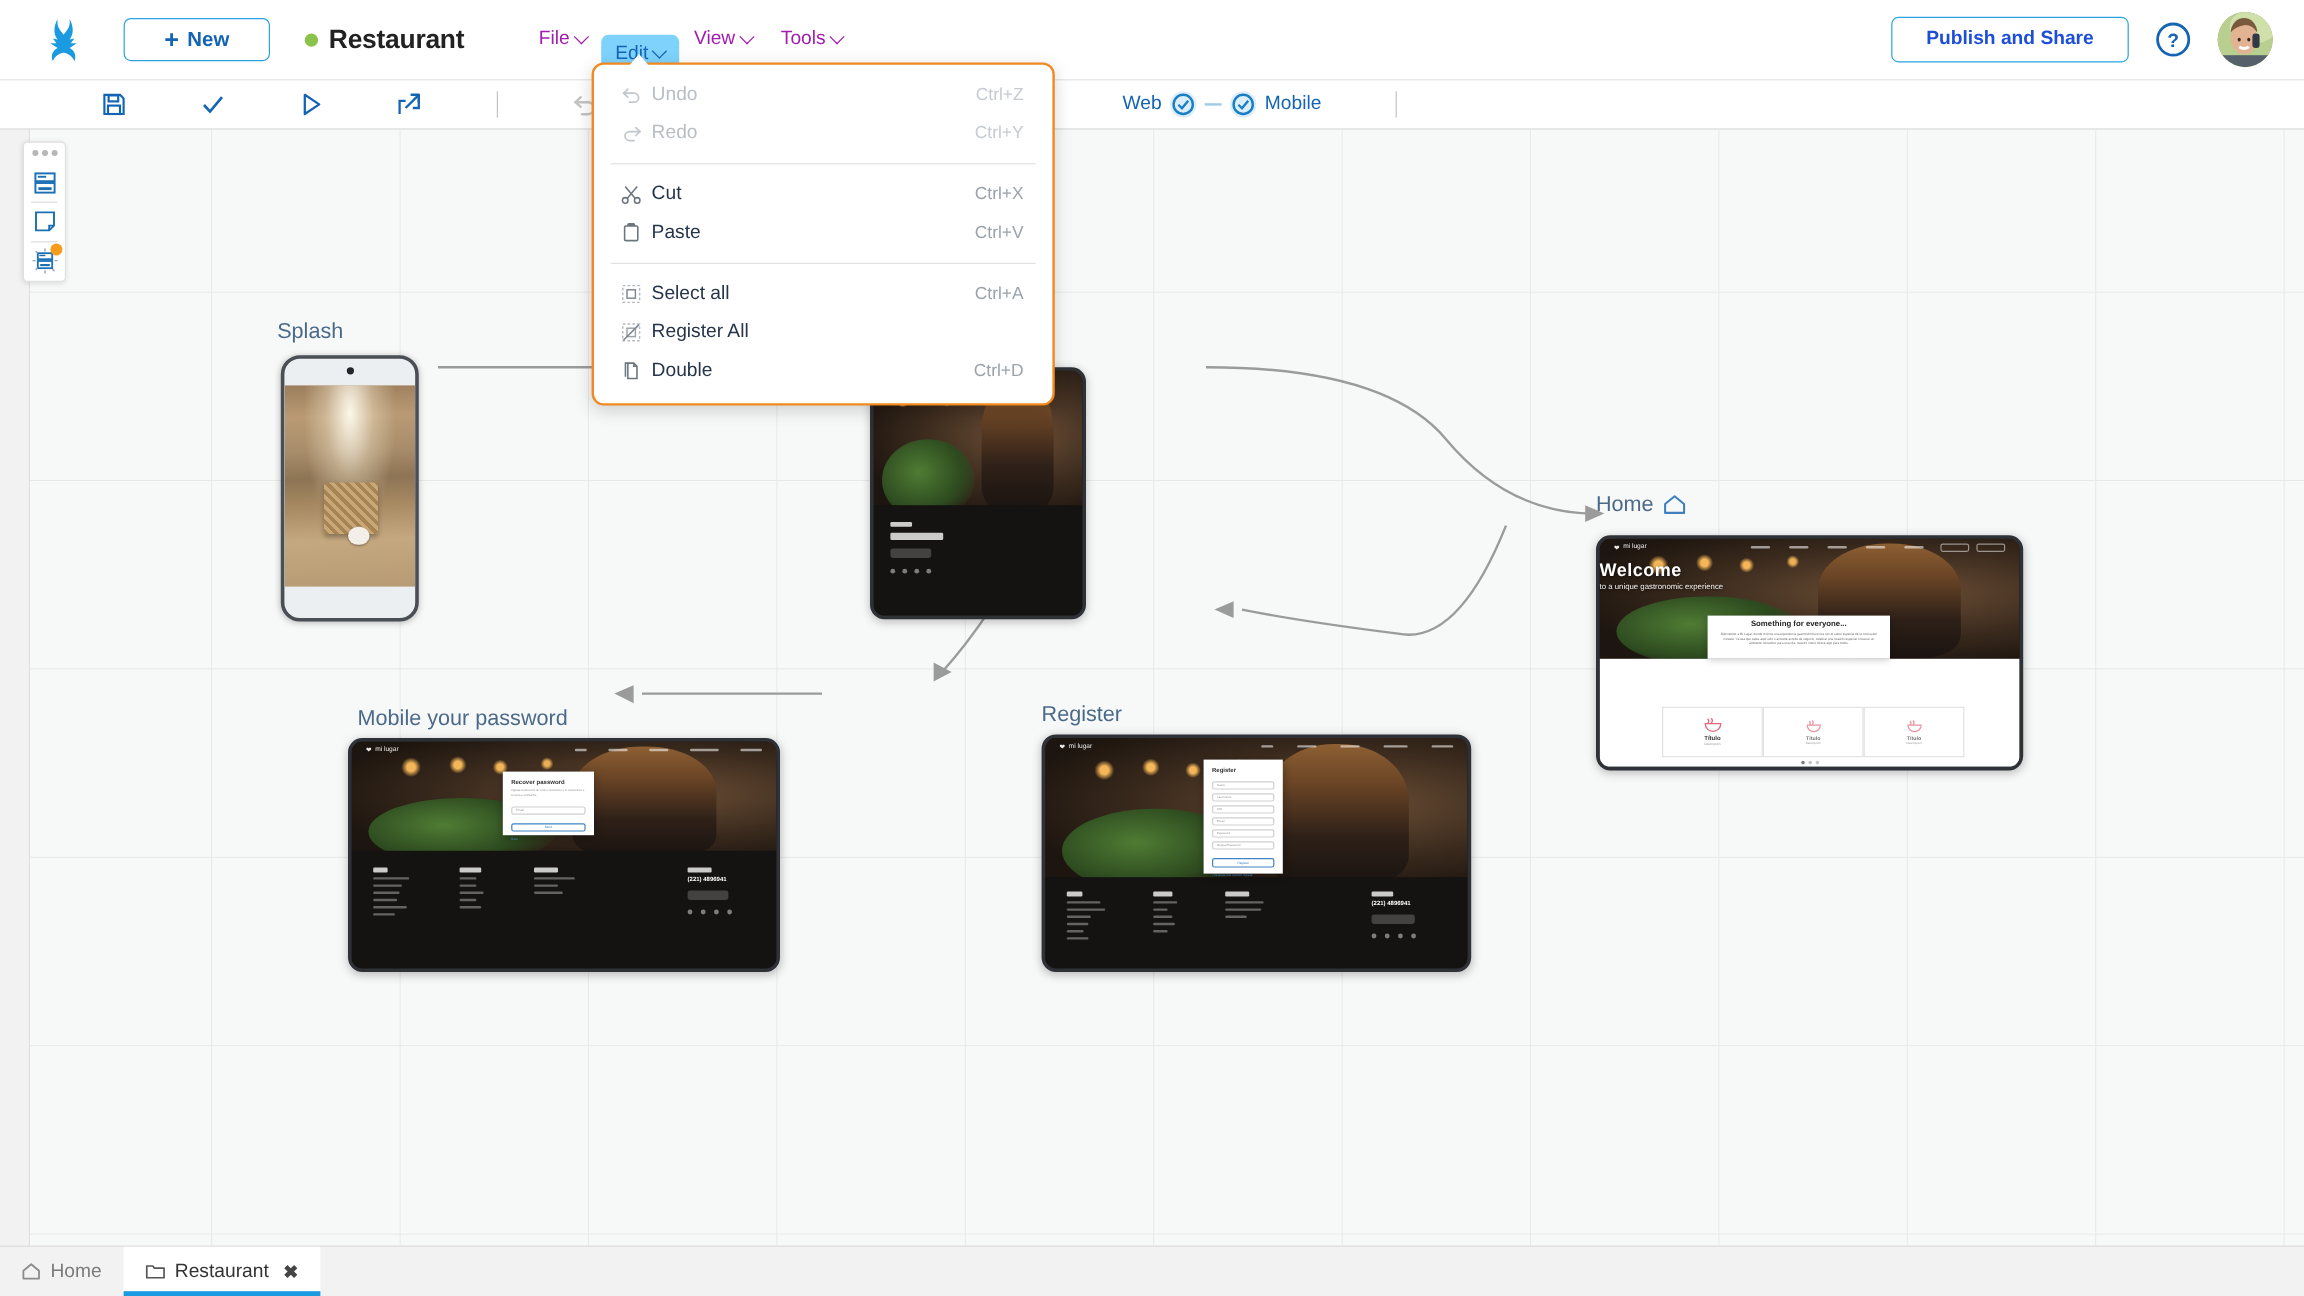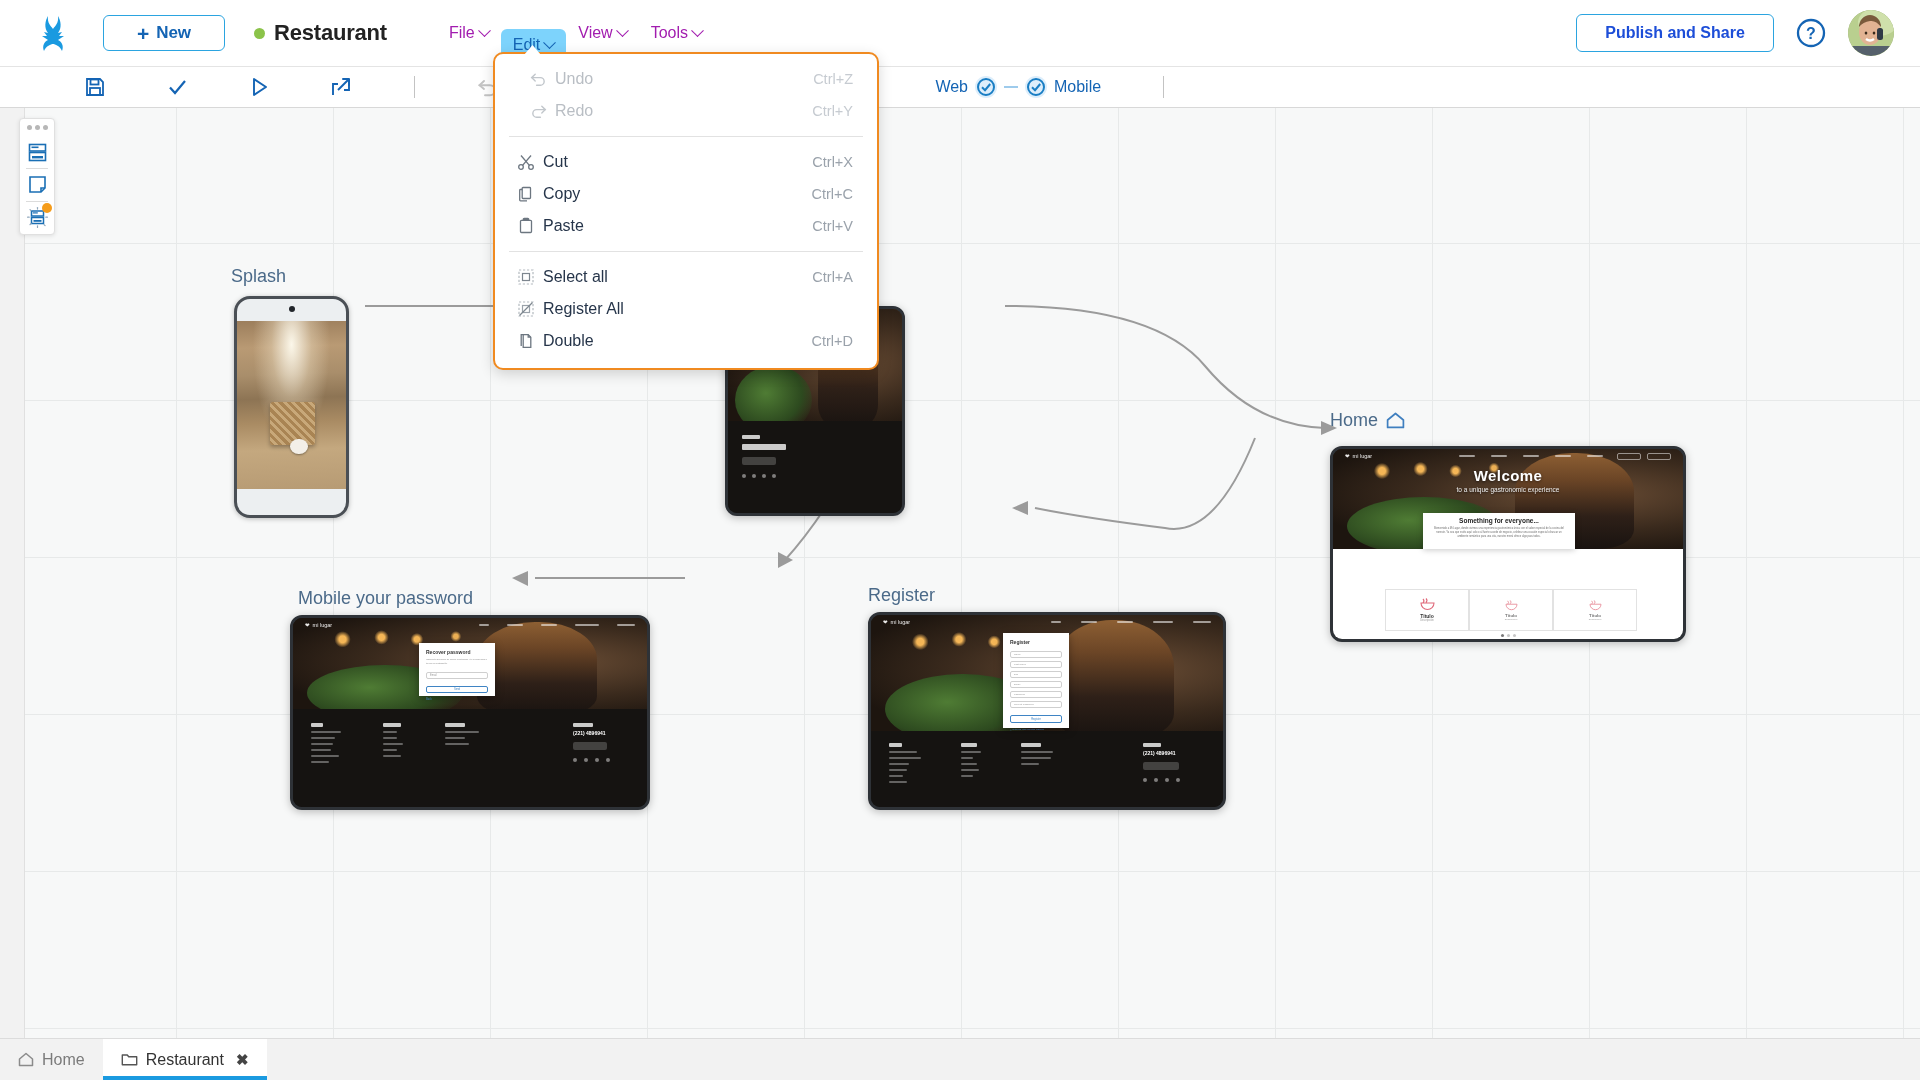--- a/index.html
+++ b/index.html
@@ -156,21 +156,21 @@
   .mock-navlink { background: rgba(255,255,255,.55); border-radius:1px; }
   .mock-navbtn { border:1px solid rgba(255,255,255,.5); border-radius:2px; }
   .mock-footer { position:absolute; left:0; right:0; bottom:0; background:#151311; z-index:3;}
   .f-head { background: rgba(255,255,255,.78); border-radius:1px;}
   .f-line { background: rgba(255,255,255,.34); border-radius:1px;}
   .f-btn { background: rgba(255,255,255,.20); border-radius:2px;}
   .f-soc { background: rgba(255,255,255,.45); border-radius:50%;}
   .card-panel { position:absolute; background:#fff; z-index:4; box-shadow:0 2px 8px rgba(0,0,0,.35); }
   .cp-input { border:1px solid #cfcfcf; border-radius:2px;}
   .cp-submit { border:1px solid #3f84c4; border-radius:2px;}
-  .welcome-wrap { position:absolute; z-index:4; text-align:center; width:100%;}
+  .welcome-wrap { position:absolute; z-index:4; text-align:left; width:100%;}
   .w-title { color:#fff; font-weight:bold; letter-spacing:.4px; text-shadow:0 1px 3px rgba(0,0,0,.6);}
   .w-sub { color:#f0f0f0; text-shadow:0 1px 2px rgba(0,0,0,.6);}
   .home-body { position:absolute; left:0; right:0; background:#fff; z-index:3;}
   .sfe-box { position:absolute; background:#fff; z-index:5; box-shadow:0 1px 6px rgba(0,0,0,.22); text-align:center;}
   .sfe-title { color:#252525; font-weight:bold;}
   .tri-card { border:1px solid #e2e2e2; display:flex; flex-direction:column; align-items:center; justify-content:center;}
   .tri-logo { color:#e0697a; }
   .tri-t { color:#333; font-weight:bold;}
   .tri-d { color:#999;}
   .dots { display:flex; gap:3px; justify-content:center; align-items:center;}
@@ -180,21 +180,21 @@
   
   .edit-menu {
     position: absolute; top: 52px; left: 493px; width: 386px;
     background: #fff; border: 2.5px solid #f08a20; border-radius: 10px;
     box-shadow: 0 4px 14px rgba(0,0,0,0.16); z-index: 60; padding: 9px 0 11px 0;
   }
   .mi {
     display:flex; align-items:center; height: 32px; padding: 0 24px 0 22px;
     font-size: 16px; color: #26354a; cursor: pointer; position: relative;
   }
-  .mi.disabled { color: #b9bec4; cursor: default; margin-left: 12px; }
+  .mi.disabled { color: #b9bec4; cursor: default; }
   .mi .mi-ico { width: 26px; display:flex; align-items:center; justify-content:flex-start; flex: 0 0 26px;}
   .mi .mi-label { flex:1; }
   .mi .mi-short { color:#9aa2ab; font-size:14.5px; }
   .mi.disabled .mi-short { color:#c6cbd1; }
   .mi-sep { height:1px; background:#e2e2e2; margin: 9px 14px; }
   .menu-arrow {
     position:absolute; top:-9px; left: 29px; width: 17px; height: 10px;
     background:#fff; clip-path: polygon(50% 0, 100% 100%, 0 100%);
   }
 
@@ -660,30 +660,20 @@
           <path d="M5.6 12.4 L14 2.5"></path>
             <path d="M12.4 12.4 L4 2.5"></path>
         </svg>
       </span>
       <span class="mi-label">Cut</span>
       <span class="mi-short">Ctrl+X</span>
     </div>
     <div class="mi">
       <span class="mi-ico">
         <svg width="18" height="18" viewBox="0 0 18 18" fill="none" stroke="#6c7680" stroke-width="1.3">
-          <rect x="5.2" y="2.5" width="8.3" height="11" rx="0.8"></rect>
-            <path d="M5.2 4.5 H3.5 a0.8 0.8 0 0 0 -0.8 0.8 V15 a0.8 0.8 0 0 0 0.8 0.8 H10"></path>
-        </svg>
-      </span>
-      <span class="mi-label">Copy</span>
-      <span class="mi-short">Ctrl+C</span>
-    </div>
-    <div class="mi">
-      <span class="mi-ico">
-        <svg width="18" height="18" viewBox="0 0 18 18" fill="none" stroke="#6c7680" stroke-width="1.3">
           <rect x="3.5" y="3.3" width="11" height="12.2" rx="1"></rect>
           <path d="M6.3 3.3 V2.2 a0.8 0.8 0 0 1 0.8 -0.8 h3.8 a0.8 0.8 0 0 1 0.8 0.8 V3.3" fill="#6c7680"></path>
         </svg>
       </span>
       <span class="mi-label">Paste</span>
       <span class="mi-short">Ctrl+V</span>
     </div>
 
     <div class="mi-sep"></div>
 

